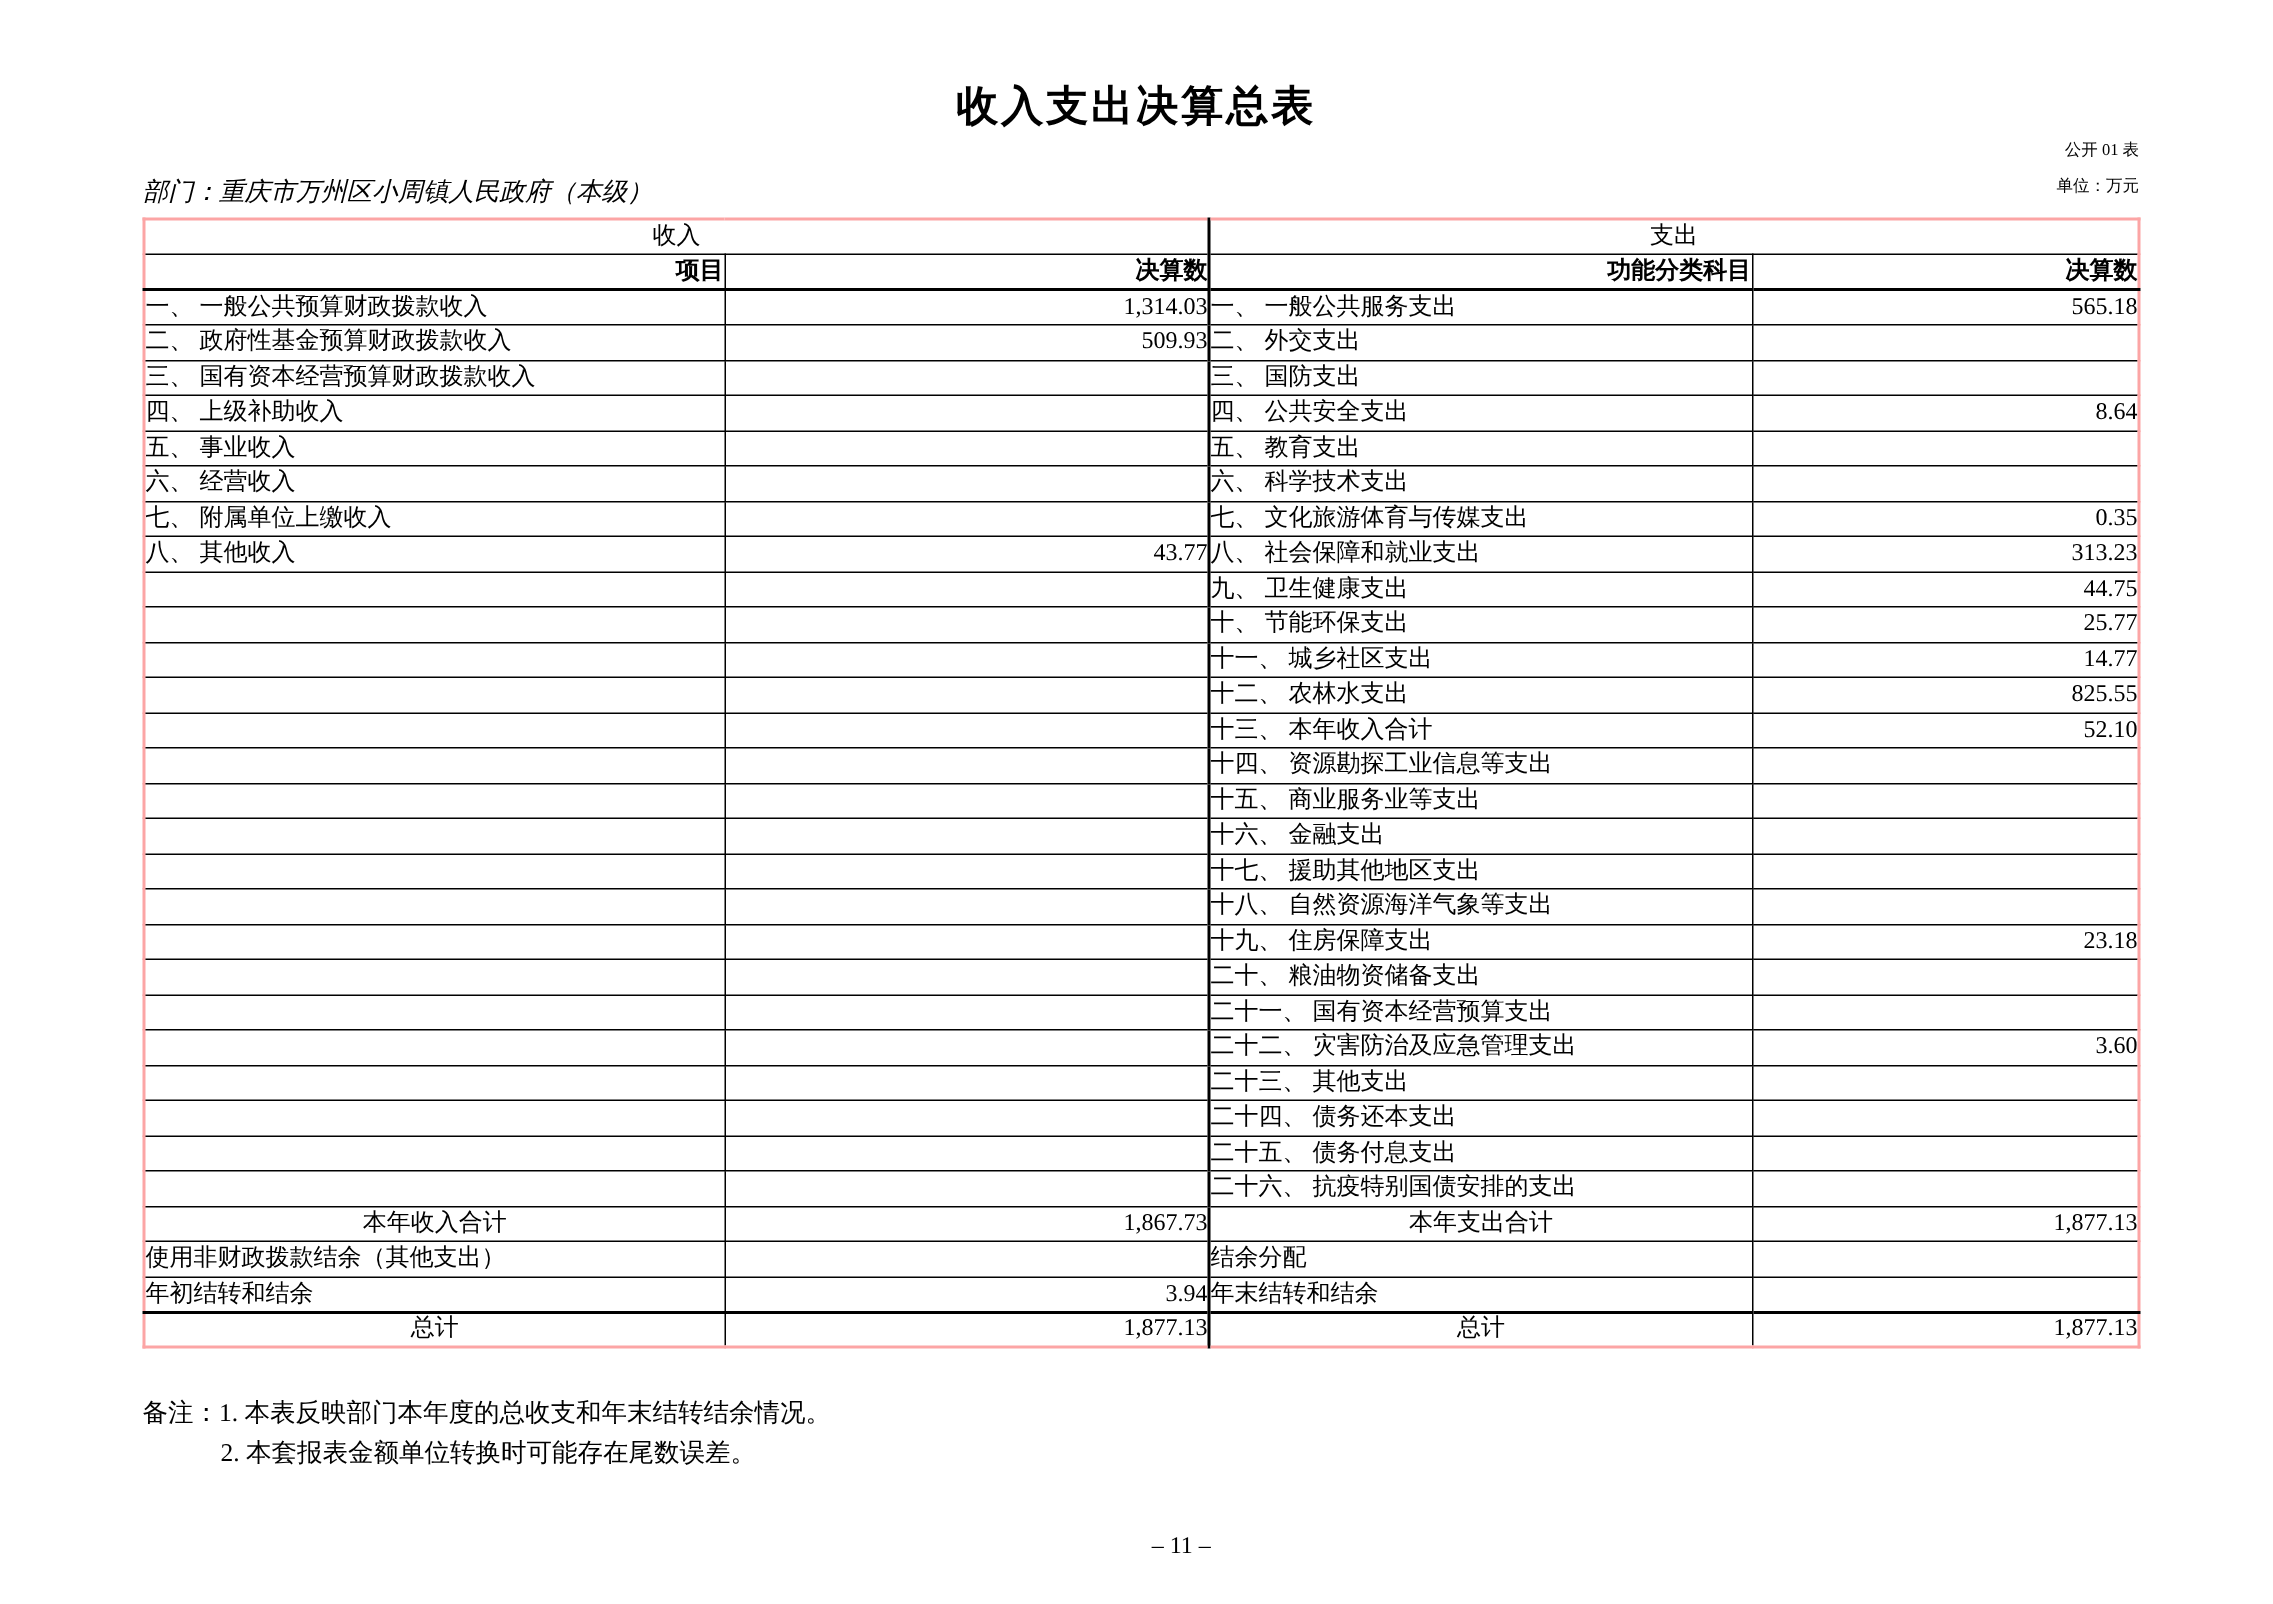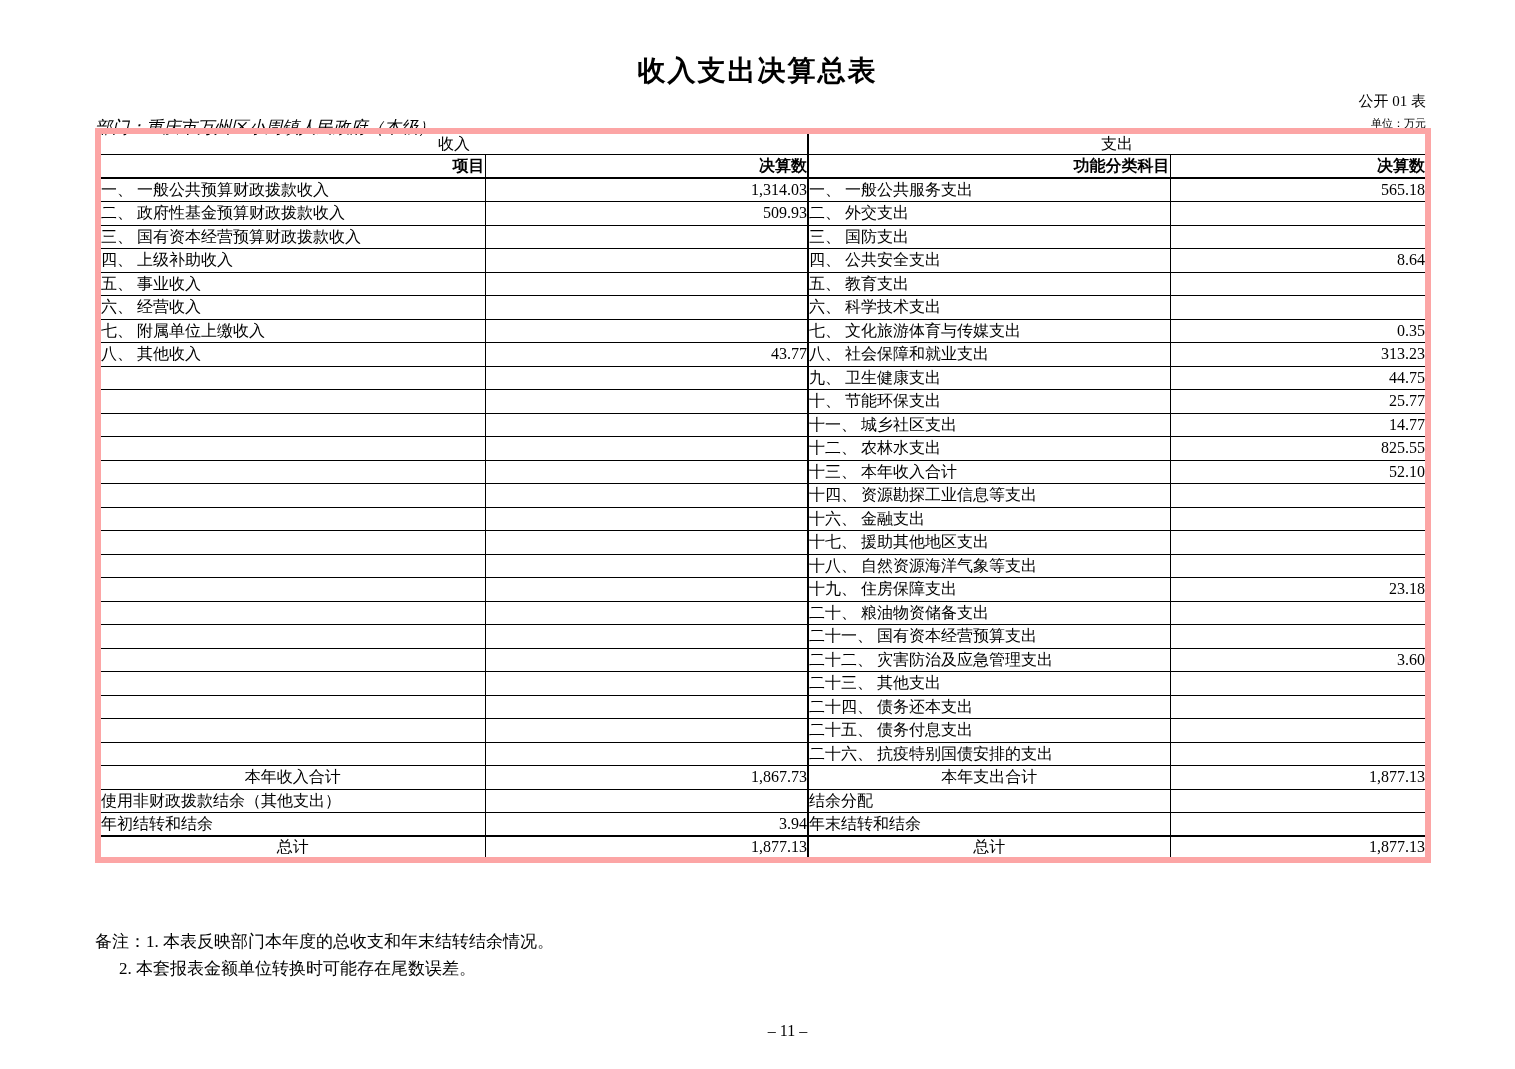--- a/index.html
+++ b/index.html
@@ -19,40 +19,40 @@
     position: absolute;
     top: 52px; left: 0; width: 100%;
     text-align: center;
     font-size: 28px;
     font-weight: bold;
     letter-spacing: 2px;
   }
   .table-code {
     position: absolute;
     top: 92px; right: 89px;
-    font-size: 15px;
+    font-size: 11px;
   }
   .dept-line {
     position: absolute;
     top: 116px; left: 95px;
     font-size: 17px;
     font-style: italic;
   }
   .unit-line {
     position: absolute;
     top: 116px; right: 89px;
     font-size: 11px;
   }
   table.main {
     position: absolute;
-    left: 95px; top: 128px;
+    left: 95px; top: 145px;
     width: 1330px;
     border-collapse: collapse;
     table-layout: fixed;
-    border: 6px solid #fca5a5;
+    border: 2px solid #fca5a5;
   }
   table.main tr { height: 23.5px; }
   table.main td, table.main th {
     border: 1px solid #000;
     font-size: 16px;
     line-height: 1.1;
     white-space: nowrap;
     overflow: hidden;
     padding: 0;
     font-weight: normal;
@@ -80,21 +80,21 @@
   }
   td.center { text-align: center; padding-left: 0; }
   .mid { border-left: 2px solid #000 !important; }
   tr.total-row td { border-top: 2px solid #000; }
   .notes {
     position: absolute;
     left: 95px; top: 928px;
     font-size: 17px;
     line-height: 27px;
   }
-  .notes .note-line-2 { margin-left: 24px; }
+  .notes .note-line-2 { margin-left: 52px; }
   .page-number {
     position: absolute;
     top: 1022px; left: 30px; width: 1515px;
     text-align: center;
     font-size: 16px;
   }
 </style>
 </head>
 <body>
 
@@ -207,20 +207,26 @@
         </tr>
         <tr>
           <td class="c-item"></td>
           <td class="c-val"></td>
           <td class="c-item mid">十四、 资源勘探工业信息等支出</td>
           <td class="c-val"></td>
         </tr>
         <tr>
           <td class="c-item"></td>
           <td class="c-val"></td>
+          <td class="c-item mid">十五、 商业服务业等支出</td>
+          <td class="c-val"></td>
+        </tr>
+        <tr>
+          <td class="c-item"></td>
+          <td class="c-val"></td>
           <td class="c-item mid">十六、 金融支出</td>
           <td class="c-val"></td>
         </tr>
         <tr>
           <td class="c-item"></td>
           <td class="c-val"></td>
           <td class="c-item mid">十七、 援助其他地区支出</td>
           <td class="c-val"></td>
         </tr>
         <tr>

